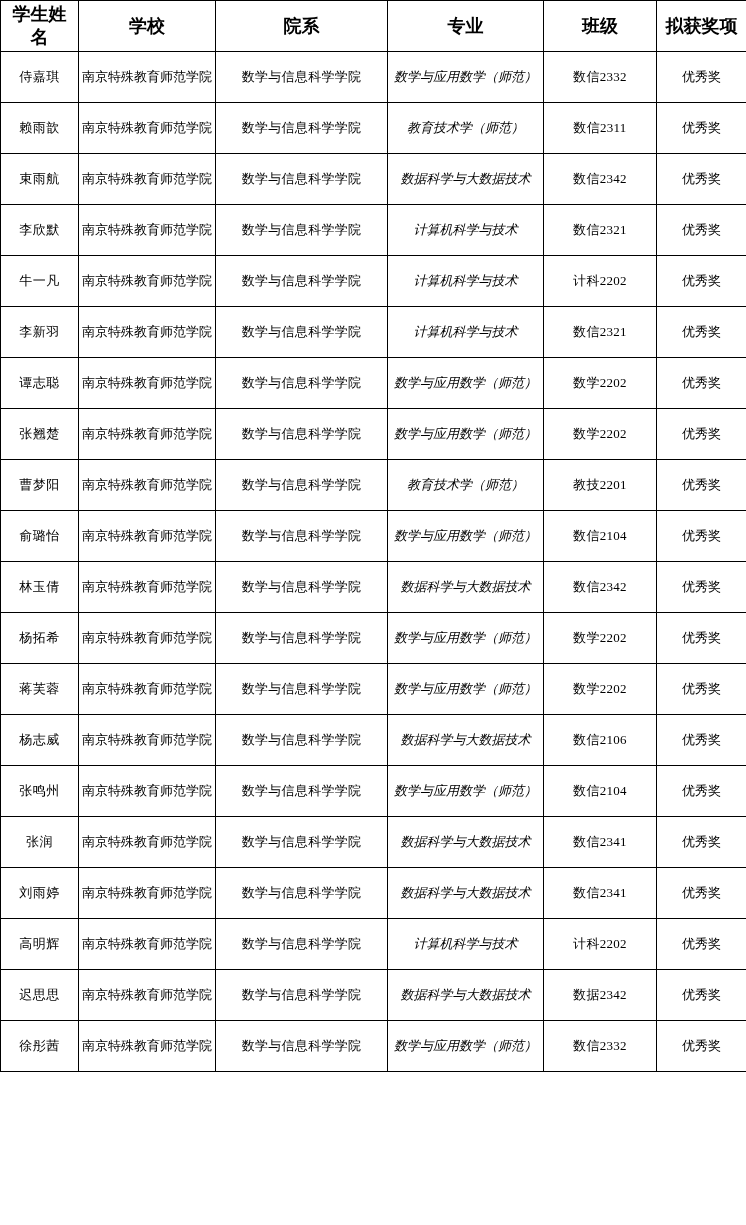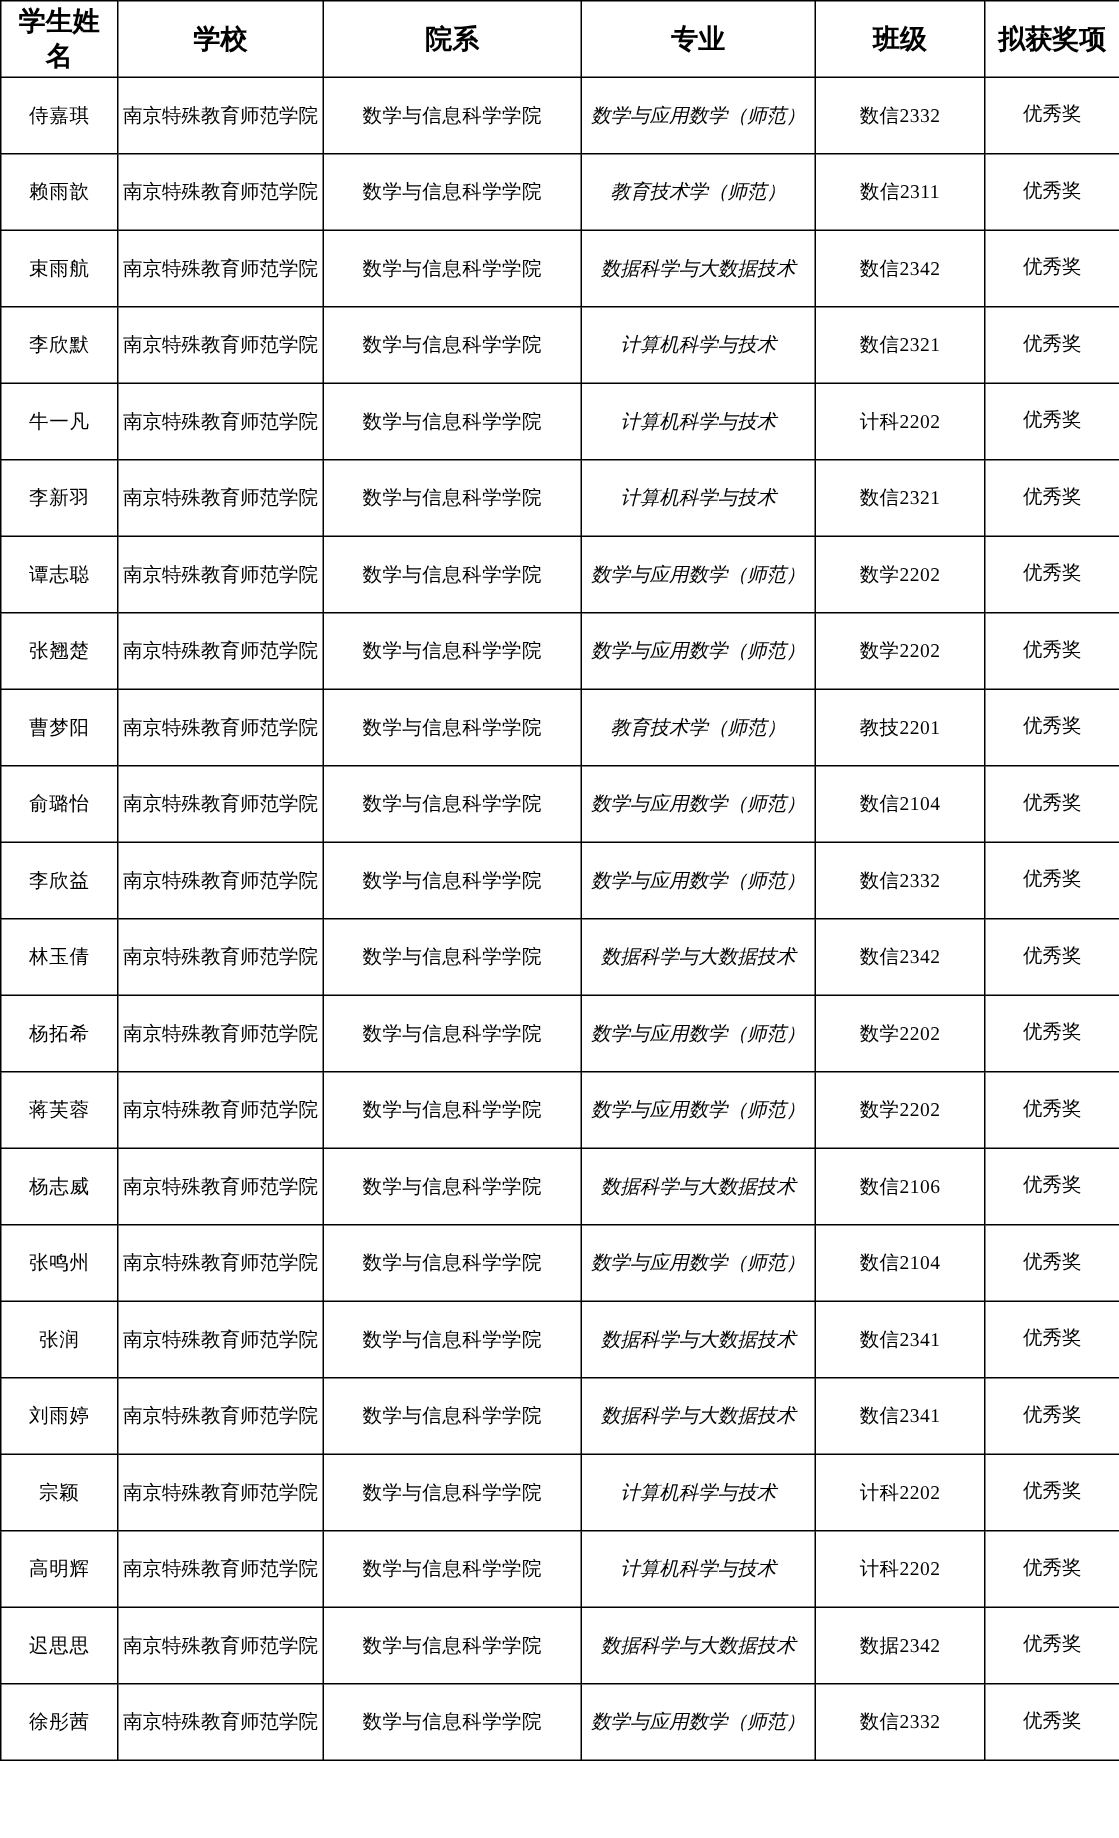--- a/index.html
+++ b/index.html
@@ -40,21 +40,21 @@
   col.c-dept   { width: 172px; }
   col.c-major  { width: 156px; }
   col.c-class  { width: 113px; }
   col.c-award  { width: 90px; }
 
   td.cell-name   { font-size: 14px; letter-spacing: 0.5px; }
   td.cell-school { font-size: 13px; font-family: Liberation Serif, serif; }
   td.cell-dept   { font-size: 13px; letter-spacing: 0.3px; }
   td.cell-major  { font-size: 13px; font-style: italic; }
   td.cell-class  { font-size: 13px; letter-spacing: 0.3px; }
-  td.cell-award  { font-size: 13px; font-family: Liberation Mono, monospace; }
+  td.cell-award  { font-size: 13px; }
 </style>
 </head>
 <body>
 
 <table class="award-table">
   <colgroup>
     <col class="c-name">
     <col class="c-school">
     <col class="c-dept">
     <col class="c-major">
@@ -146,28 +146,20 @@
       </tr>
       <tr>
         <td class="cell-name">俞璐怡</td>
         <td class="cell-school">南京特殊教育师范学院</td>
         <td class="cell-dept">数学与信息科学学院</td>
         <td class="cell-major">数学与应用数学（师范）</td>
         <td class="cell-class">数信2104</td>
         <td class="cell-award">优秀奖</td>
       </tr>
       <tr>
-        <td class="cell-name">李欣益</td>
-        <td class="cell-school">南京特殊教育师范学院</td>
-        <td class="cell-dept">数学与信息科学学院</td>
-        <td class="cell-major">数学与应用数学（师范）</td>
-        <td class="cell-class">数信2332</td>
-        <td class="cell-award">优秀奖</td>
-      </tr>
-      <tr>
         <td class="cell-name">林玉倩</td>
         <td class="cell-school">南京特殊教育师范学院</td>
         <td class="cell-dept">数学与信息科学学院</td>
         <td class="cell-major">数据科学与大数据技术</td>
         <td class="cell-class">数信2342</td>
         <td class="cell-award">优秀奖</td>
       </tr>
       <tr>
         <td class="cell-name">杨拓希</td>
         <td class="cell-school">南京特殊教育师范学院</td>
@@ -207,28 +199,20 @@
         <td class="cell-major">数据科学与大数据技术</td>
         <td class="cell-class">数信2341</td>
         <td class="cell-award">优秀奖</td>
       </tr>
       <tr>
         <td class="cell-name">刘雨婷</td>
         <td class="cell-school">南京特殊教育师范学院</td>
         <td class="cell-dept">数学与信息科学学院</td>
         <td class="cell-major">数据科学与大数据技术</td>
         <td class="cell-class">数信2341</td>
-        <td class="cell-award">优秀奖</td>
-      </tr>
-      <tr>
-        <td class="cell-name">宗颖</td>
-        <td class="cell-school">南京特殊教育师范学院</td>
-        <td class="cell-dept">数学与信息科学学院</td>
-        <td class="cell-major">计算机科学与技术</td>
-        <td class="cell-class">计科2202</td>
         <td class="cell-award">优秀奖</td>
       </tr>
       <tr>
         <td class="cell-name">高明辉</td>
         <td class="cell-school">南京特殊教育师范学院</td>
         <td class="cell-dept">数学与信息科学学院</td>
         <td class="cell-major">计算机科学与技术</td>
         <td class="cell-class">计科2202</td>
         <td class="cell-award">优秀奖</td>
       </tr>

